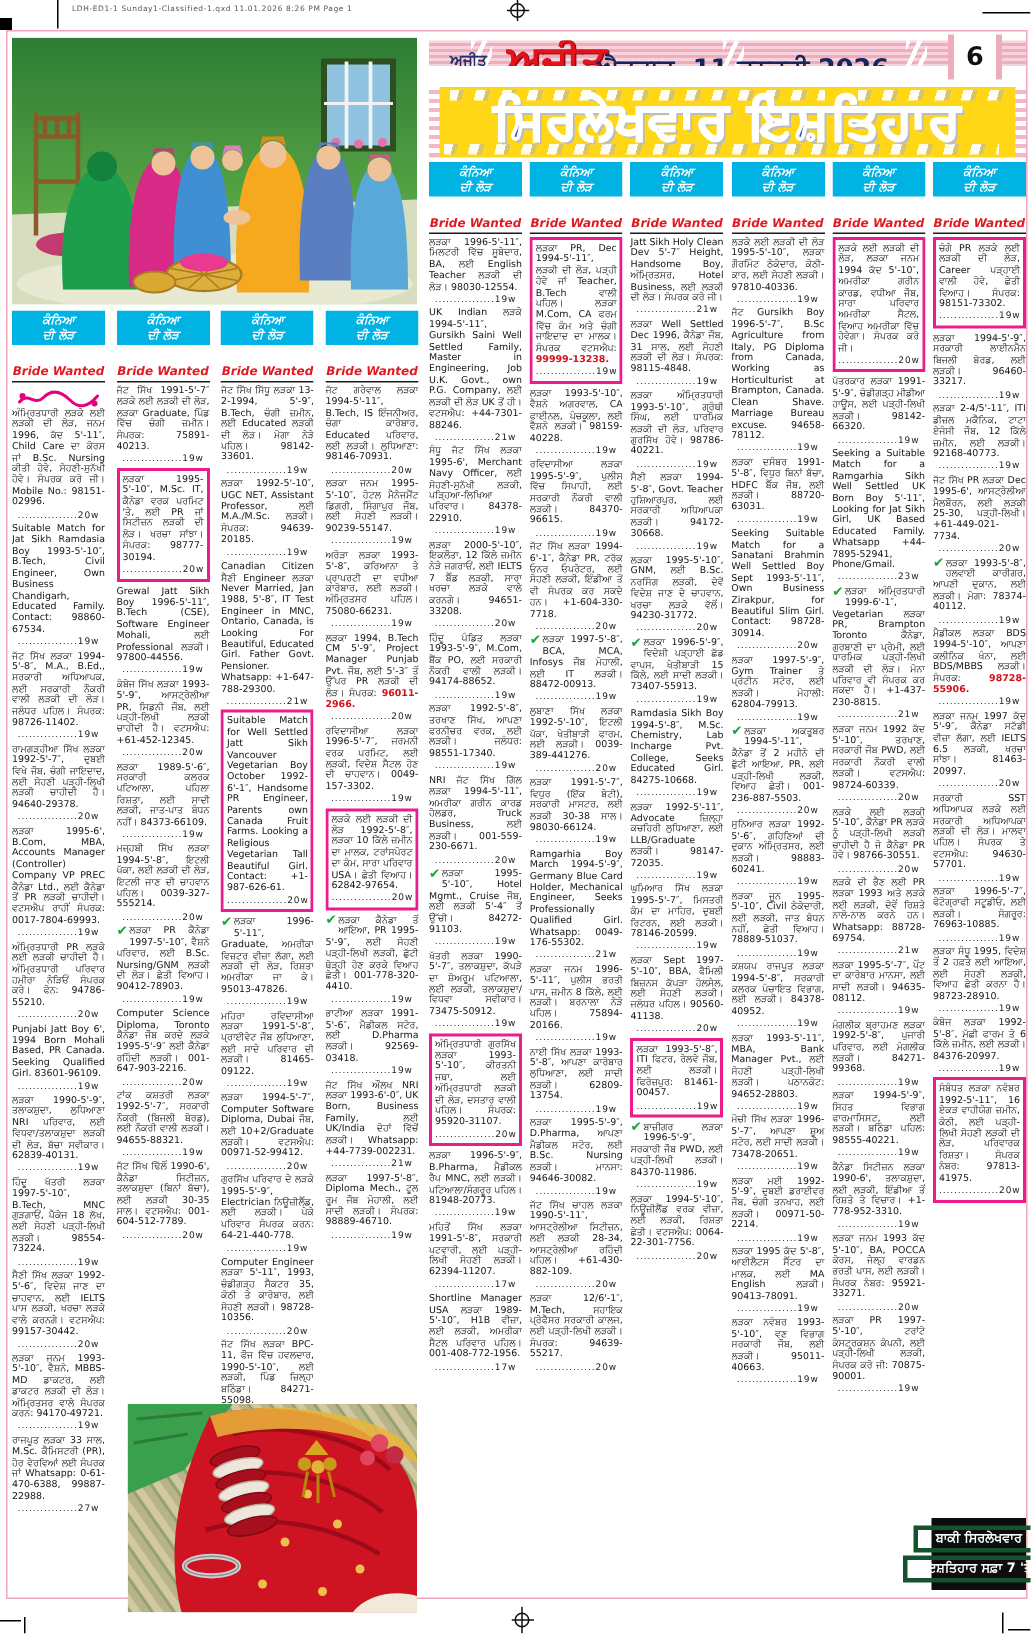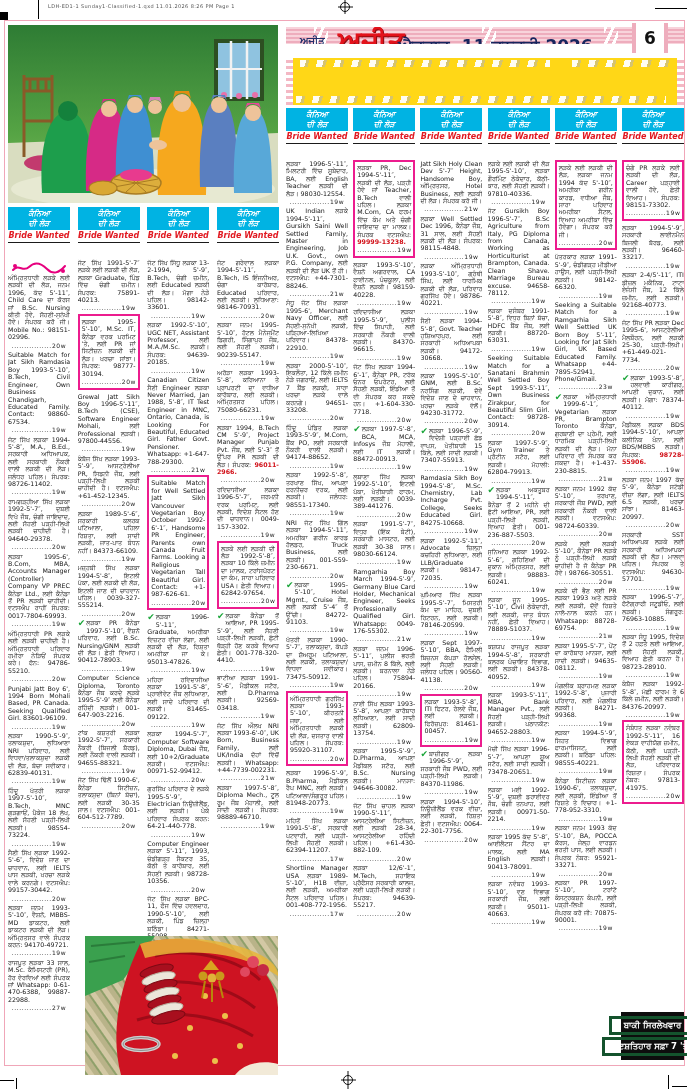--- a/index.html
+++ b/index.html
@@ -39,21 +39,21 @@
   #photo-top{left:8px;top:25px;width:270px;height:178px;}
   #photo-bottom{left:85px;top:936px;width:193px;height:139px;z-index:5;}
   
   .region{position:absolute;display:flex;justify-content:space-between;}
   #left-cols{left:8px;top:207px;width:271px;height:851px;}
   #right-cols{left:286px;top:108px;width:398px;height:952px;}
   .col{width:62px;height:100%;overflow:hidden;}
   .col-head{background:#00b3e3;color:#fff;font-weight:bold;font-style:italic;
        font-size:8px;text-align:center;padding:2px 17px 1px;}
   .col-eng{color:#e11a22;font-weight:bold;font-style:italic;font-size:8px;text-align:center;
-       border-bottom:1.5px solid #1a1a1a;padding:1px 0 2px;margin-bottom:16px;}
+       border-bottom:1.5px solid #1a1a1a;padding:13px 0 2px;margin-bottom:2px;}
   .ad{font-size:6.3px;line-height:7.4px;color:#141414;text-align:justify;margin-bottom:2px;}
   .ad.boxed{border:2px solid #ec1c8e;padding:2px;margin:2px 0 3px;}
   .sep{font-size:6px;color:#222;text-align:center;letter-spacing:.6px;margin-top:1px;white-space:nowrap;overflow:hidden;}
   .chk{float:left;color:#19a538;font-size:9px;line-height:8px;margin-right:1px;font-weight:bold;}
   .redtxt{color:#d2121a;font-weight:bold;}
   .ornament{height:13px;margin:1px 0 2px;text-align:center;}
   
   .cont-box{position:absolute;left:621px;top:1012px;width:63px;height:48px;background:#0d0d0d;z-index:6;
        display:flex;flex-direction:column;align-items:center;justify-content:center;gap:2px;}
   .cont-box span{color:#fff;font-weight:bold;font-size:8.6px;white-space:nowrap;
@@ -103,20 +103,21 @@
   <span class="date-txt">ਐਤਵਾਰ, 11 ਜਨਵਰੀ 2026</span>
 </div>
 <div class="page-box">6</div>
 
 <div class="banner">
   <div class="edge" style="left:0;"></div>
   <div class="edge" style="right:0;"></div>
   <div class="hz" style="left:14px;top:2px;width:250px;"></div>
   <div class="hz" style="left:286px;top:2px;width:100px;"></div>
   <div class="hz" style="left:10px;bottom:2px;width:370px;"></div>
+  <div class="banner-title">ਸਿਰਲੇਖਵਾਰ ਇਸ਼ਤਿਹਾਰ</div>
 </div>
 
 <div class="photo" id="photo-top">
   <svg width="270" height="178" viewBox="0 0 270 178">
     <defs>
       <linearGradient id="gw" x1="0" y1="0" x2="0" y2="1">
         <stop offset="0" stop-color="#2e7c34"></stop>
           <stop offset=".6" stop-color="#55a344"></stop>
           <stop offset="1" stop-color="#7fbf5d"></stop>
       </linearGradient>

